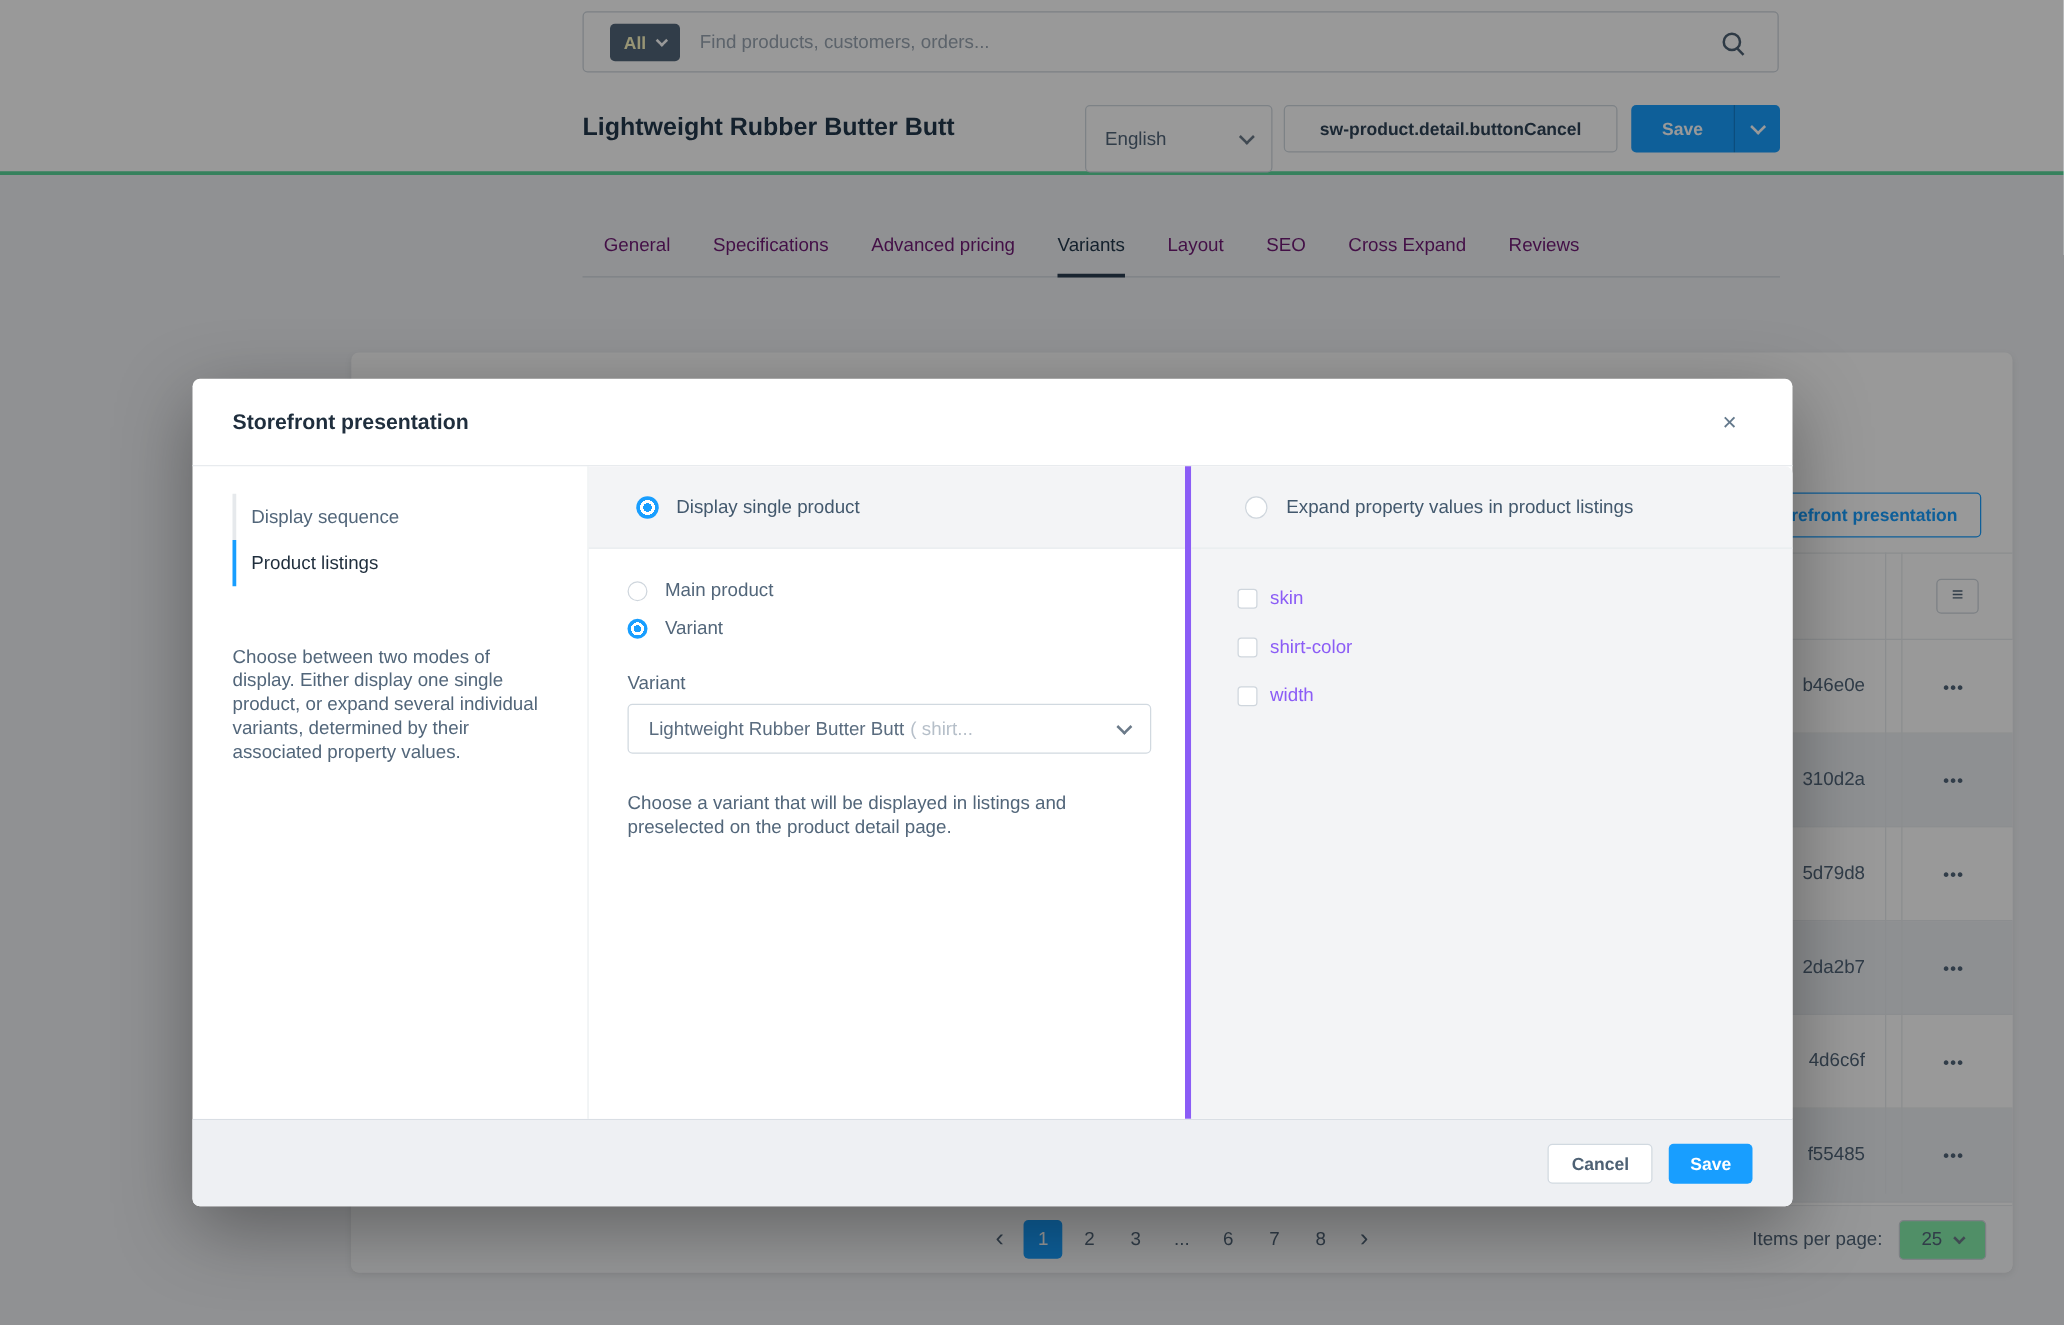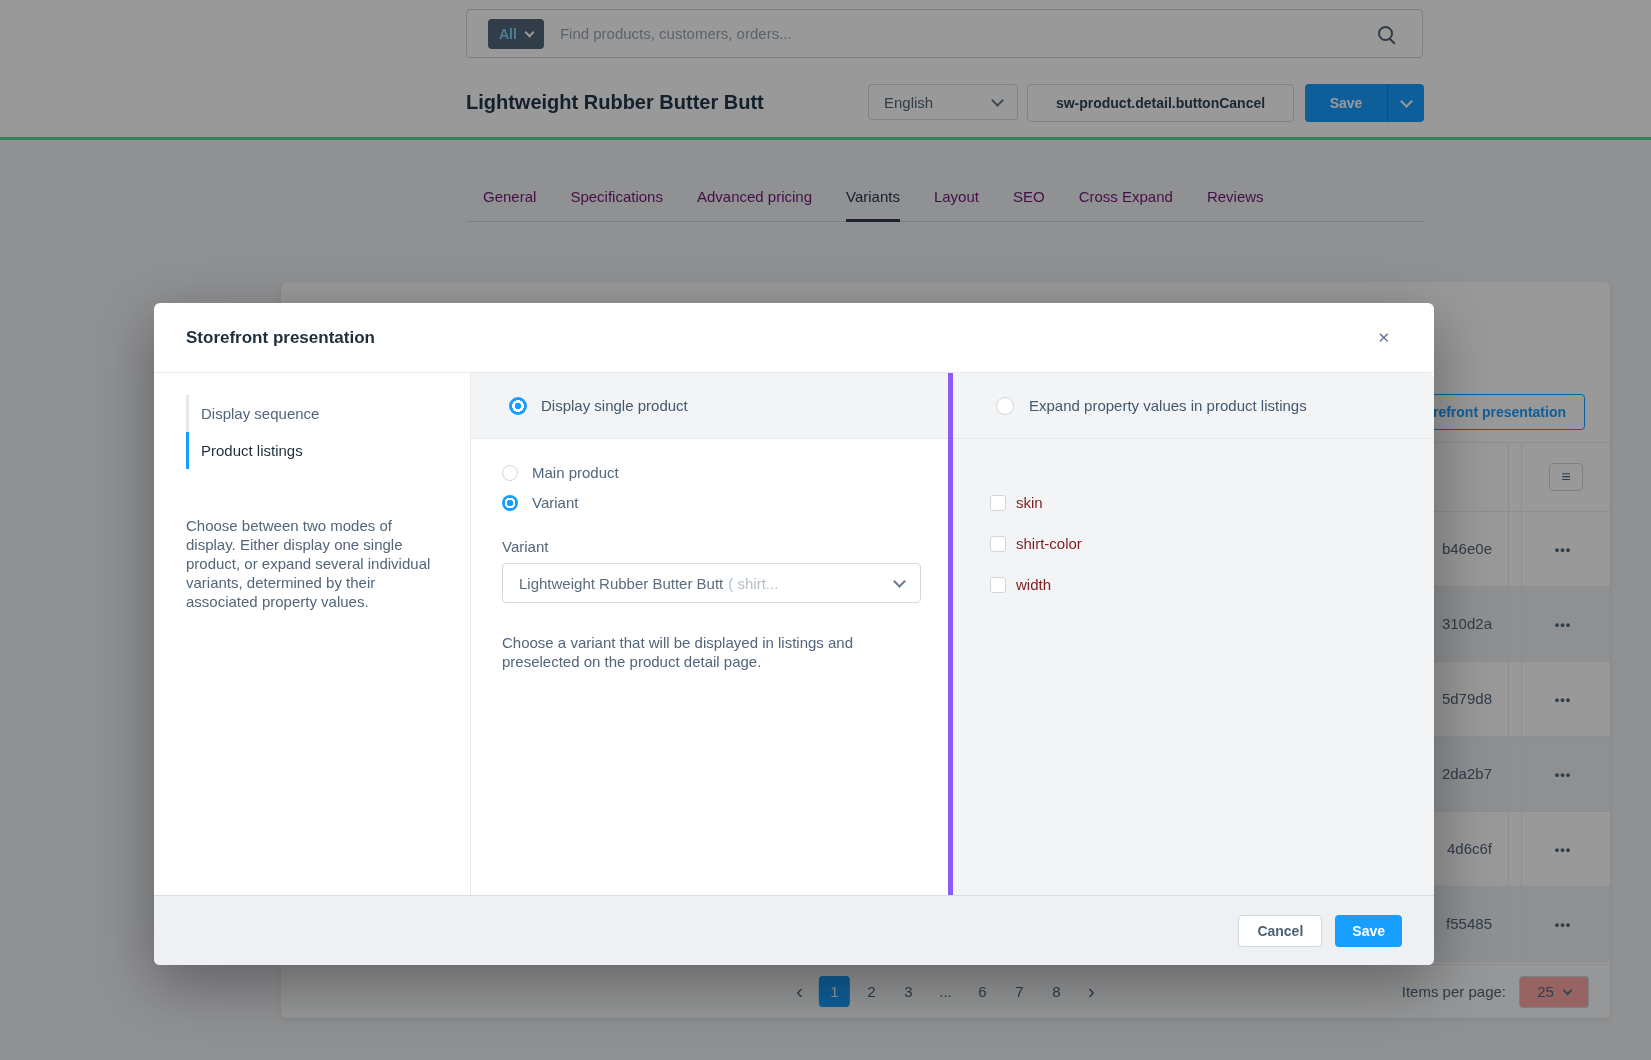--- a/index.html
+++ b/index.html
@@ -4,32 +4,32 @@
 <style>
   html,body{margin:0;padding:0;}
   body{width:1651px;height:1060px;position:relative;overflow:hidden;
        background:#f0f2f5;font-family:"Liberation Sans",sans-serif;
        -webkit-font-smoothing:antialiased;}
   
   .topbar{position:absolute;left:0;top:0;width:1651px;height:68px;background:#fff;}
   .sbox{position:absolute;left:466px;top:9px;width:957px;height:49px;border:1px solid #cfd6dd;
         border-radius:4px;background:#fff;display:flex;align-items:center;box-sizing:border-box;
         padding-left:21px;}
-  .chip{height:30px;background:#52667a;border-radius:4px;color:#7dd3fc;font-size:14px;font-weight:700;
+  .chip{height:30px;background:#52667a;border-radius:4px;color:#fef9c3;font-size:14px;font-weight:700;
         display:flex;align-items:center;gap:9px;padding:0 11px;}
   .search-input{border:none;outline:none;margin-left:14px;font-size:15px;color:#3c4f63;flex:1;background:transparent;}
   .search-input::placeholder{color:#9aa6b2;}
   .mag{position:absolute;right:26px;top:16px;width:18px;height:18px;}
   .mag::before{content:"";position:absolute;left:0;top:0;width:11px;height:11px;border:2px solid #4e6174;border-radius:50%;}
   .mag::after{content:"";position:absolute;width:8px;height:2px;background:#4e6174;transform:rotate(45deg);left:10px;top:14px;}
 
   .pghead{position:absolute;left:0;top:68px;width:1651px;height:69px;background:#fff;
           border-bottom:3px solid #5bd79c;}
   .pg-title{position:absolute;left:466px;top:0;line-height:69px;font-size:20px;font-weight:700;color:#22384c;margin:0;}
-  .lang{position:absolute;left:868px;top:16px;width:150px;height:36px;border:1px solid #d1d9e0;border-radius:4px;
+  .lang{position:absolute;left:868px;top:16px;width:150px;height:54px;border:1px solid #d1d9e0;border-radius:4px;
         background:#fff;display:flex;align-items:center;padding:0 15px;box-sizing:border-box;font-size:15px;color:#52667a;}
   .btn-key{position:absolute;left:1027px;top:16px;width:267px;height:38px;border:1px solid #d1d9e0;border-radius:4px;
         background:#fff;font-size:14px;font-weight:700;color:#2f4458;font-family:inherit;}
   .save{position:absolute;left:1305px;top:16px;width:119px;height:38px;background:#189eff;border-radius:4px;display:flex;color:#fff;overflow:hidden;}
   .save-main{flex:1;text-align:center;line-height:38px;font-size:14px;font-weight:700;cursor:pointer;}
   .save-caret{width:36px;border-left:1px solid rgba(0,0,0,0.18);display:flex;align-items:center;justify-content:center;cursor:pointer;}
 
   .tabs{position:absolute;left:466px;top:174px;width:958px;height:48px;border-bottom:1px solid #cfd6dd;
         display:flex;gap:34px;padding-left:17px;box-sizing:border-box;}
   .tab{font-size:15px;color:#701a75;line-height:45px;height:48px;border-bottom:3px solid transparent;box-sizing:border-box;white-space:nowrap;cursor:pointer;}
@@ -49,21 +49,21 @@
   .row-menu{position:absolute;right:28px;top:22px;width:38px;height:30px;border:none;background:transparent;
         color:#52667a;font-size:13px;letter-spacing:1px;font-weight:700;font-family:inherit;}
   .cl{position:absolute;top:160px;height:513px;width:1px;background:#e8ebee;}
   .c1{right:101px;} .c2{right:88px;}
   .pagbar{position:absolute;left:0;right:0;bottom:0;height:53px;border-top:1px solid #e8ebee;background:#fbfcfd;border-radius:0 0 6px 6px;}
   .pag{position:absolute;left:50%;top:0;height:53px;transform:translateX(-50%);display:flex;align-items:center;gap:6px;}
   .pg{min-width:31px;height:31px;line-height:31px;text-align:center;font-size:15px;color:#52667a;border-radius:4px;cursor:pointer;}
   .pg.active{background:#189eff;color:#fff;}
   .pg-nav{font-size:20px;color:#52667a;margin:0 10px;cursor:pointer;}
   .ipp{position:absolute;right:21px;top:0;height:53px;display:flex;align-items:center;gap:13px;font-size:15px;color:#52667a;}
-  .ipp-box{width:68px;height:30px;border:1px solid #cfd6dd;border-radius:4px;background:#fca5a5;display:flex;
+  .ipp-box{width:68px;height:30px;border:1px solid #cfd6dd;border-radius:4px;background:#86efac;display:flex;
         align-items:center;justify-content:center;gap:10px;}
 
   
   .overlay{position:absolute;inset:0;background:rgba(0,0,0,0.40);}
   .modal{position:absolute;left:154px;top:303px;width:1280px;height:662px;background:#fff;border-radius:6px;
          box-shadow:0 18px 60px rgba(0,0,0,0.35);display:flex;flex-direction:column;}
   .m-head{flex:0 0 70px;display:flex;align-items:center;justify-content:space-between;
           padding:0 40px 0 32px;border-bottom:1px solid #e8ebee;box-sizing:border-box;}
   .m-title{font-size:17px;font-weight:700;color:#1f2e3d;margin:0;}
   .m-close{background:none;border:none;font-size:15px;color:#64798c;cursor:pointer;padding:4px;font-family:inherit;}
@@ -82,21 +82,21 @@
   .select{margin-top:8px;width:419px;height:40px;border:1px solid #d1d9e0;border-radius:4px;display:flex;
           align-items:center;padding:0 16px;background:#fff;box-sizing:border-box;cursor:pointer;}
   .sel-main{font-size:15px;color:#5a6c7f;white-space:nowrap;}
   .sel-suffix{font-size:15px;color:#b6bfc9;margin-left:5px;white-space:nowrap;}
   .select .chev{margin-left:auto;}
   .help{margin-top:30px;width:402px;font-size:15px;line-height:19px;color:#52667a;}
   .m-right{flex:1;background:#f3f4f6;display:flex;flex-direction:column;border-radius:0 6px 0 0;}
   .strip2{flex:0 0 66px;border-bottom:1px solid #e8ebee;display:flex;align-items:center;gap:15px;
           padding-left:43px;font-size:15px;color:#42586d;box-sizing:border-box;}
   .props{padding:31px 0 0 37px;}
-  .prop{display:flex;align-items:center;gap:10px;margin-bottom:22px;font-size:15px;color:#7f1d1d;margin-top:24px;}
+  .prop{display:flex;align-items:center;gap:10px;margin-bottom:22px;font-size:15px;color:#8b5cf6;}
   .m-foot{flex:0 0 70px;background:#eef0f3;border-top:1px solid #d9dee4;display:flex;align-items:center;
           justify-content:flex-end;gap:13px;padding-right:32px;border-radius:0 0 6px 6px;box-sizing:border-box;}
   .btn-cancel{height:32px;padding:0 18px;background:#fff;border:1px solid #d1d9e0;border-radius:4px;
           font-size:14px;font-weight:700;color:#4e6174;font-family:inherit;cursor:pointer;}
   .btn-save{height:32px;padding:0 17px;background:#189eff;border:none;border-radius:4px;font-size:14px;
           font-weight:700;color:#fff;font-family:inherit;cursor:pointer;}
 
   
   .radio{width:18px;height:18px;border-radius:50%;flex:0 0 18px;box-sizing:border-box;}
   .radio.off{background:#fff;border:1px solid #cfd6dd;}

